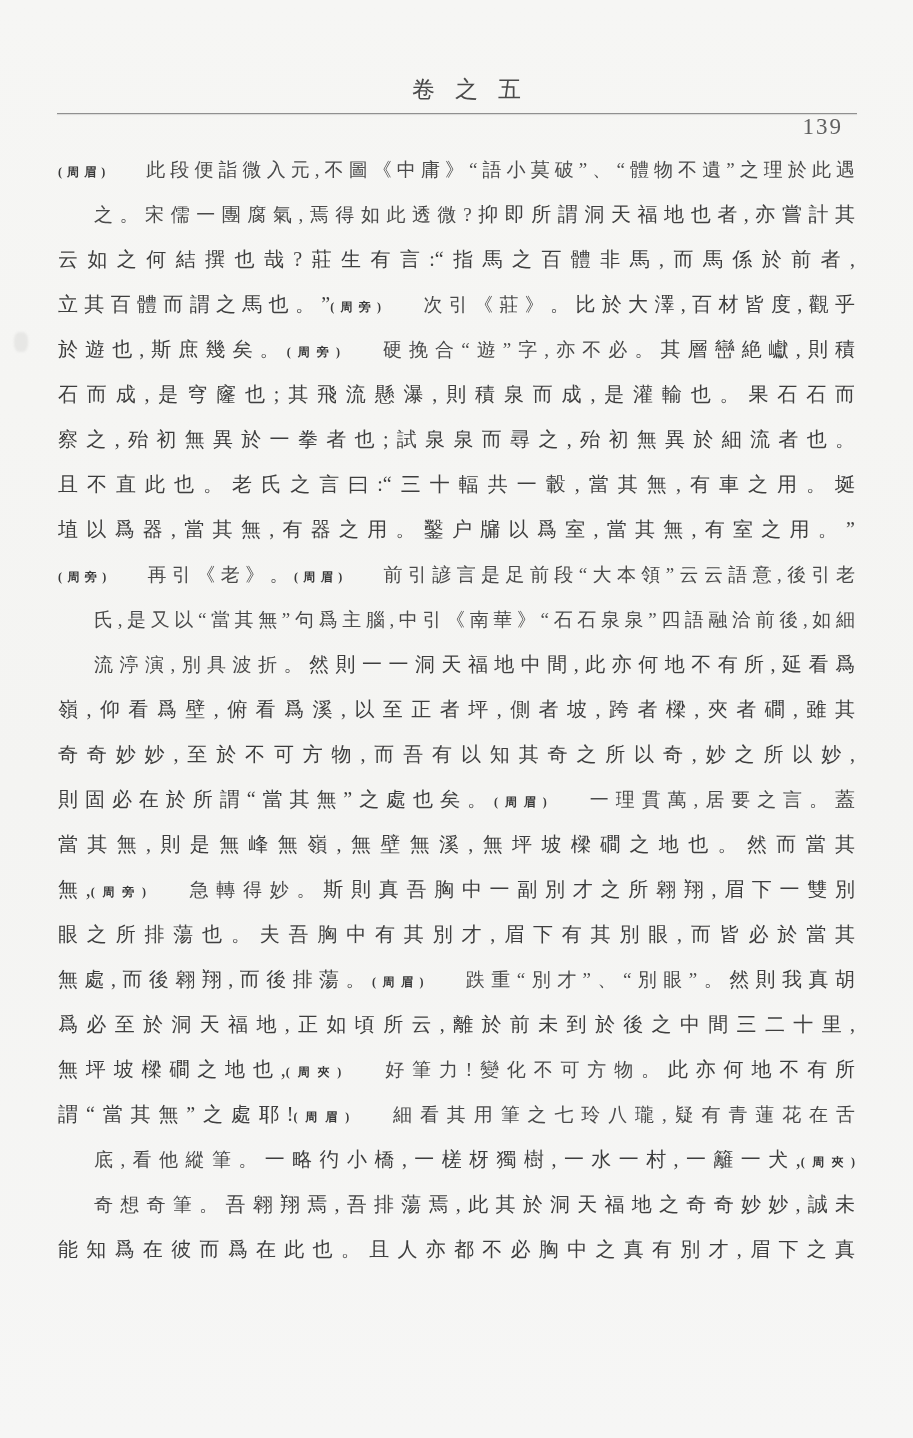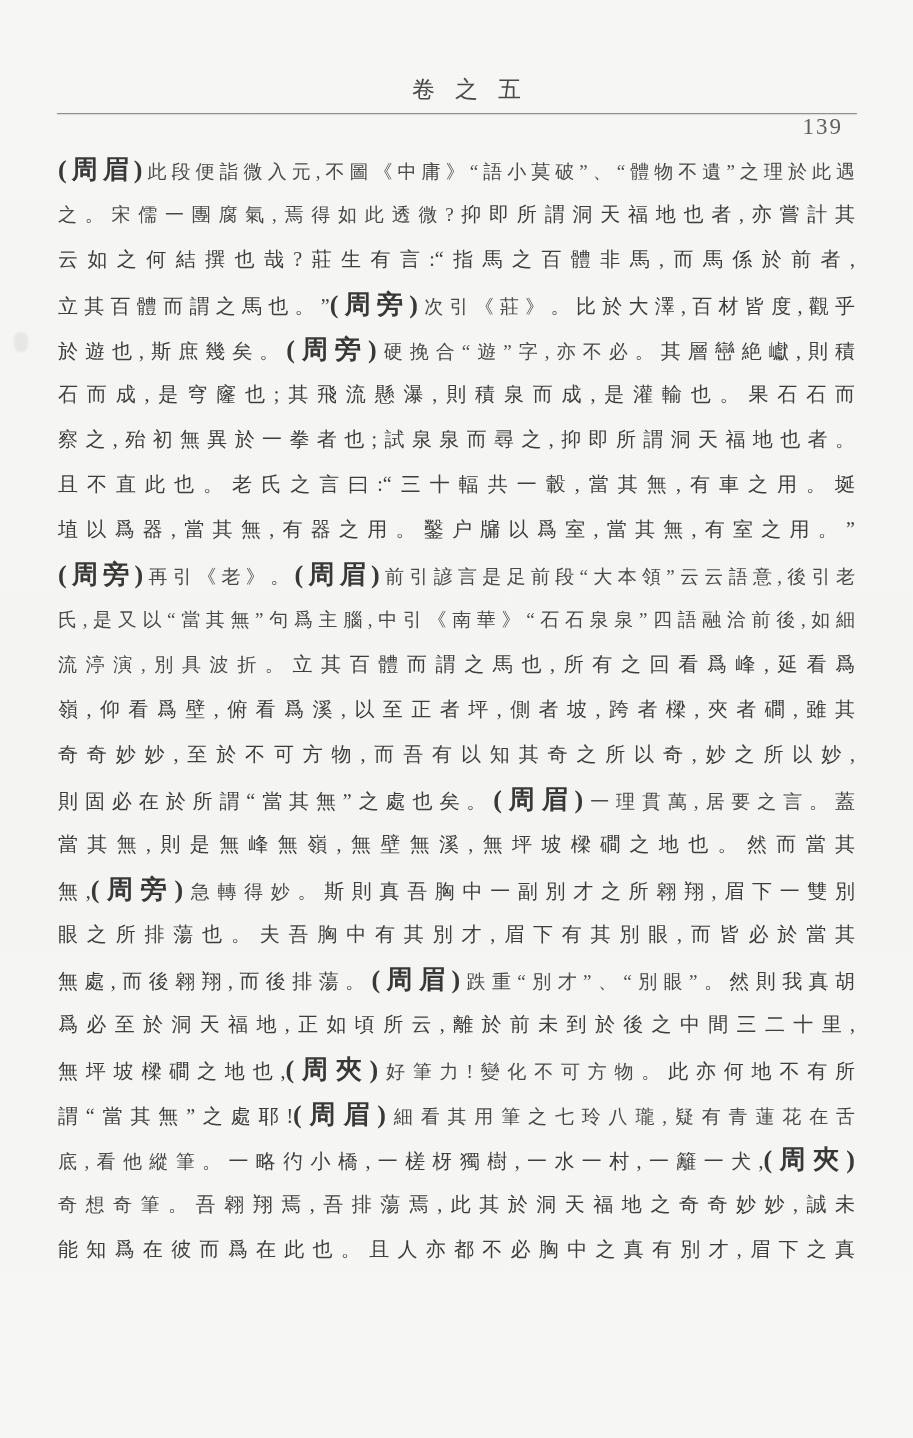--- a/index.html
+++ b/index.html
@@ -45,22 +45,22 @@
     position:absolute;top:147px;left:58px;width:797px;
   }
   .line{
     height:45px;line-height:45px;
     text-align:justify;text-align-last:justify;
     text-justify:inter-character;
     overflow:hidden;
     white-space:normal;
   }
   .seg-main{font-size:20px;color:var(--text);}
-  .seg-comm{font-size:19px;color:var(--comm_text);}
-  .seg-marker{font-size:26px;font-weight:bold;color:#383838;}
+  .seg-comm{font-size:19px;color:var(--comm_text);margin-left:36px;}
+  .seg-marker{font-size:12px;font-weight:bold;color:#383838;}
   .scan-artifact{
     position:absolute;left:14px;top:332px;width:14px;height:20px;
     background:#dcdcda;opacity:.55;border-radius:40%;
     filter:blur(1px);
   }
 </style>
 </head>
 <body>
 
 <div class="page">
@@ -68,26 +68,26 @@
   <div class="page-number">139</div>
   <div class="header-rule"></div>
   <div class="scan-artifact"></div>
   <div class="body-text">
       <div class="line"><span class="seg-marker">(周眉)</span><span class="seg-comm">此段便詣微入元,不圖《中庸》“語小莫破”、“體物不遺”之理於此遇</span></div>
       <div class="line"><span class="seg-comm">之。宋儒一團腐氣,焉得如此透微?</span><span class="seg-main">抑即所謂洞天福地也者,亦嘗計其</span></div>
       <div class="line"><span class="seg-main">云如之何結撰也哉?莊生有言:“指馬之百體非馬,而馬係於前者,</span></div>
       <div class="line"><span class="seg-main">立其百體而謂之馬也。”</span><span class="seg-marker">(周旁)</span><span class="seg-comm">次引《莊》。</span><span class="seg-main">比於大澤,百材皆度,觀乎</span></div>
       <div class="line"><span class="seg-main">於遊也,斯庶幾矣。</span><span class="seg-marker">(周旁)</span><span class="seg-comm">硬挽合“遊”字,亦不必。</span><span class="seg-main">其層巒絶巘,則積</span></div>
       <div class="line"><span class="seg-main">石而成,是穹窿也;其飛流懸瀑,則積泉而成,是灌輸也。果石石而</span></div>
-      <div class="line"><span class="seg-main">察之,殆初無異於一拳者也;試泉泉而尋之,抑即所謂洞天福地也者。</span></div>
+      <div class="line"><span class="seg-main">察之,殆初無異於一拳者也;試泉泉而尋之,殆初無異於細流者也。</span></div>
       <div class="line"><span class="seg-main">且不直此也。老氏之言曰:“三十輻共一轂,當其無,有車之用。埏</span></div>
       <div class="line"><span class="seg-main">埴以爲器,當其無,有器之用。鑿户牖以爲室,當其無,有室之用。”</span></div>
       <div class="line"><span class="seg-marker">(周旁)</span><span class="seg-comm">再引《老》。</span><span class="seg-marker">(周眉)</span><span class="seg-comm">前引諺言是足前段“大本領”云云語意,後引老</span></div>
       <div class="line"><span class="seg-comm">氏,是又以“當其無”句爲主腦,中引《南華》“石石泉泉”四語融洽前後,如細</span></div>
-      <div class="line"><span class="seg-comm">流渟演,別具波折。</span><span class="seg-main">立其百體而謂之馬也,所有之回看爲峰,延看爲</span></div>
+      <div class="line"><span class="seg-comm">流渟演,別具波折。</span><span class="seg-main">然則一一洞天福地中間,此亦何地不有所,延看爲</span></div>
       <div class="line"><span class="seg-main">嶺,仰看爲壁,俯看爲溪,以至正者坪,側者坡,跨者樑,夾者磵,雖其</span></div>
       <div class="line"><span class="seg-main">奇奇妙妙,至於不可方物,而吾有以知其奇之所以奇,妙之所以妙,</span></div>
       <div class="line"><span class="seg-main">則固必在於所謂“當其無”之處也矣。</span><span class="seg-marker">(周眉)</span><span class="seg-comm">一理貫萬,居要之言。</span><span class="seg-main">蓋</span></div>
       <div class="line"><span class="seg-main">當其無,則是無峰無嶺,無壁無溪,無坪坡樑磵之地也。然而當其</span></div>
       <div class="line"><span class="seg-main">無,</span><span class="seg-marker">(周旁)</span><span class="seg-comm">急轉得妙。</span><span class="seg-main">斯則真吾胸中一副別才之所翱翔,眉下一雙別</span></div>
       <div class="line"><span class="seg-main">眼之所排蕩也。夫吾胸中有其別才,眉下有其別眼,而皆必於當其</span></div>
       <div class="line"><span class="seg-main">無處,而後翱翔,而後排蕩。</span><span class="seg-marker">(周眉)</span><span class="seg-comm">跌重“別才”、“別眼”。</span><span class="seg-main">然則我真胡</span></div>
       <div class="line"><span class="seg-main">爲必至於洞天福地,正如頃所云,離於前未到於後之中間三二十里,</span></div>
       <div class="line"><span class="seg-main">無坪坡樑磵之地也,</span><span class="seg-marker">(周夾)</span><span class="seg-comm">好筆力!變化不可方物。</span><span class="seg-main">此亦何地不有所</span></div>
       <div class="line"><span class="seg-main">謂“當其無”之處耶!</span><span class="seg-marker">(周眉)</span><span class="seg-comm">細看其用筆之七玲八瓏,疑有青蓮花在舌</span></div>

